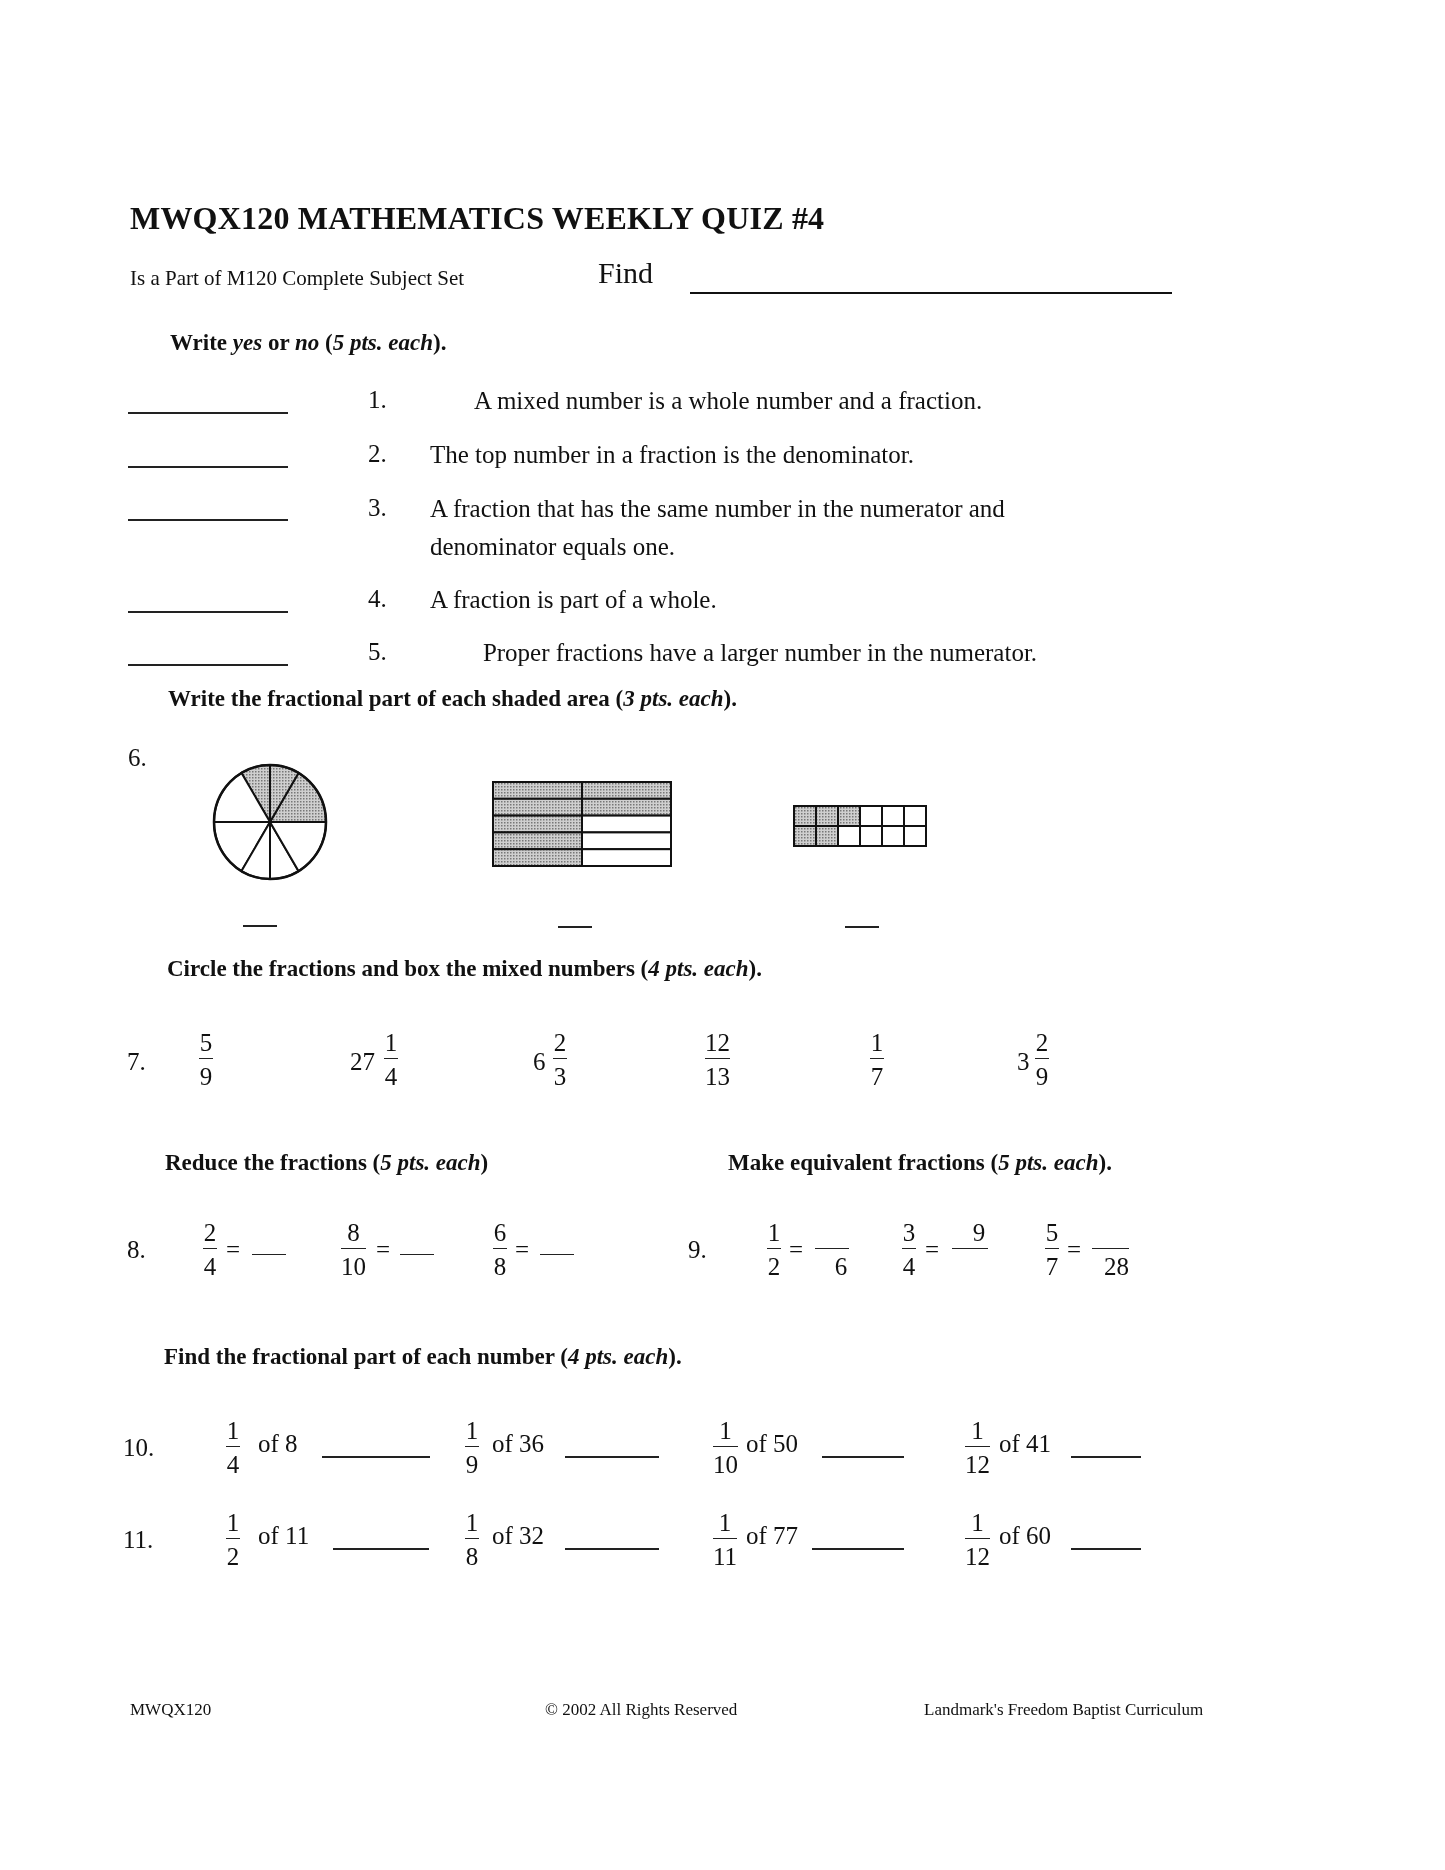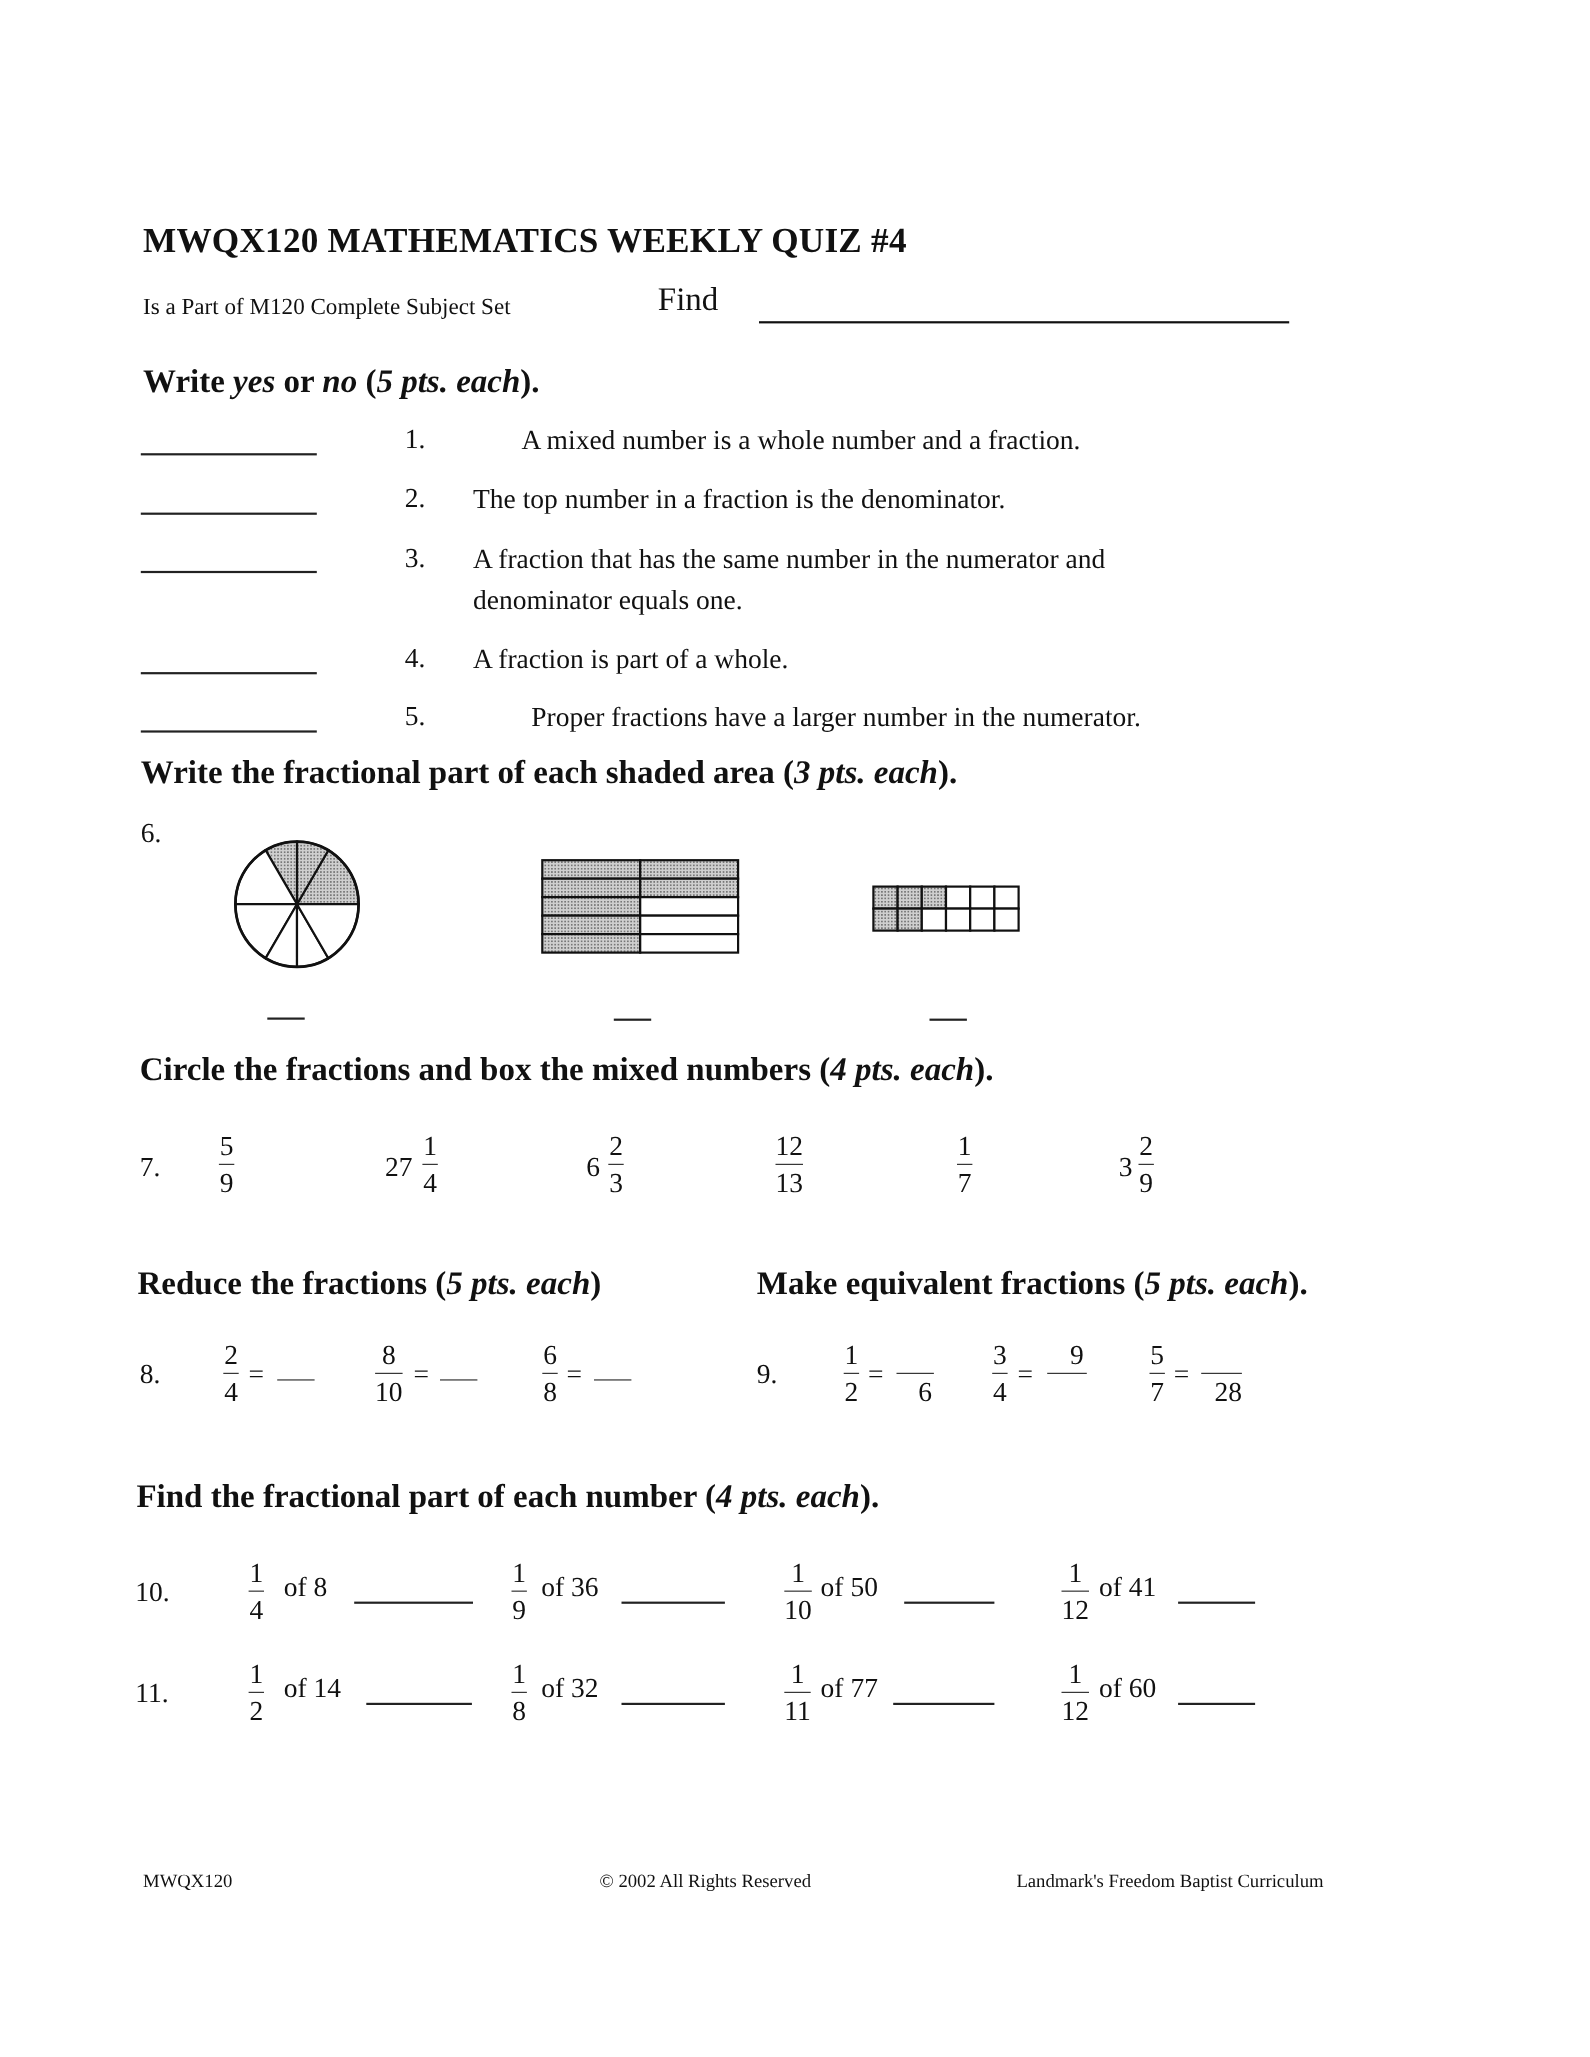--- a/index.html
+++ b/index.html
@@ -3,21 +3,21 @@
 <meta charset="utf-8">
 <style>
   html, body { margin:0; padding:0; background:#ffffff; }
   body { width:1445px; height:1870px; position:relative; overflow:hidden;
          font-family:"Liberation Serif", "DejaVu Serif", serif; color:#111; }
   .abs { position:absolute; white-space:nowrap; }
   .title { left:130px; top:200px; font-size:32px; font-weight:bold; letter-spacing:0.2px; }
   .subtitle { left:130px; top:266px; font-size:21px; }
   .name-label { left:598px; top:256px; font-size:30px; }
   .name-line { left:690px; top:292px; width:482px; border-bottom:2px solid #111; height:0; }
-  .heading { font-size:30px; font-weight:bold; }
+  .heading { font-size:23px; font-weight:bold;margin-left:40px; }
   .heading i { font-weight:bold; }
   .blank { width:160px; height:0; border-bottom:2px solid #222; }
   .qnum { font-size:25px; }
   .qtext { font-size:25px; line-height:38px; white-space:normal; width:660px; }
   .num { font-size:25px; }
   .frac { position:absolute; display:inline-flex; flex-direction:column; align-items:center; font-size:25px; line-height:1; }
   .frac .n { padding-bottom:3px; }
   .frac .bar { width:100%; min-width:14px; border-top:1.6px solid #222; }
   .frac .d { padding-top:5px; }
   .whole { position:absolute; font-size:25px; }
@@ -270,21 +270,21 @@
       <span class="of" style="left: 999px; top: 1430px;">of 41</span>
       <div class="ansline" style="left: 1071px; top: 1456px; width: 70px;"></div>
     </div>
     <div>
       <div class="abs num" style="left: 123px; top: 1526px;">11.</div>
       <div class="frac" style="left: 226px; top: 1510px;">
         <span class="n">1</span>
         <span class="bar"></span>
         <span class="d">2</span>
       </div>
-      <span class="of" style="left: 258px; top: 1522px;">of 14</span>
+      <span class="of" style="left: 258px; top: 1522px;">of 11</span>
       <div class="ansline" style="left: 333px; top: 1548px; width: 96px;"></div>
       <div class="frac" style="left: 465px; top: 1510px;">
         <span class="n">1</span>
         <span class="bar"></span>
         <span class="d">8</span>
       </div>
       <span class="of" style="left: 492px; top: 1522px;">of 32</span>
       <div class="ansline" style="left: 565px; top: 1548px; width: 94px;"></div>
       <div class="frac" style="left: 713px; top: 1510px;">
         <span class="n">1</span>

